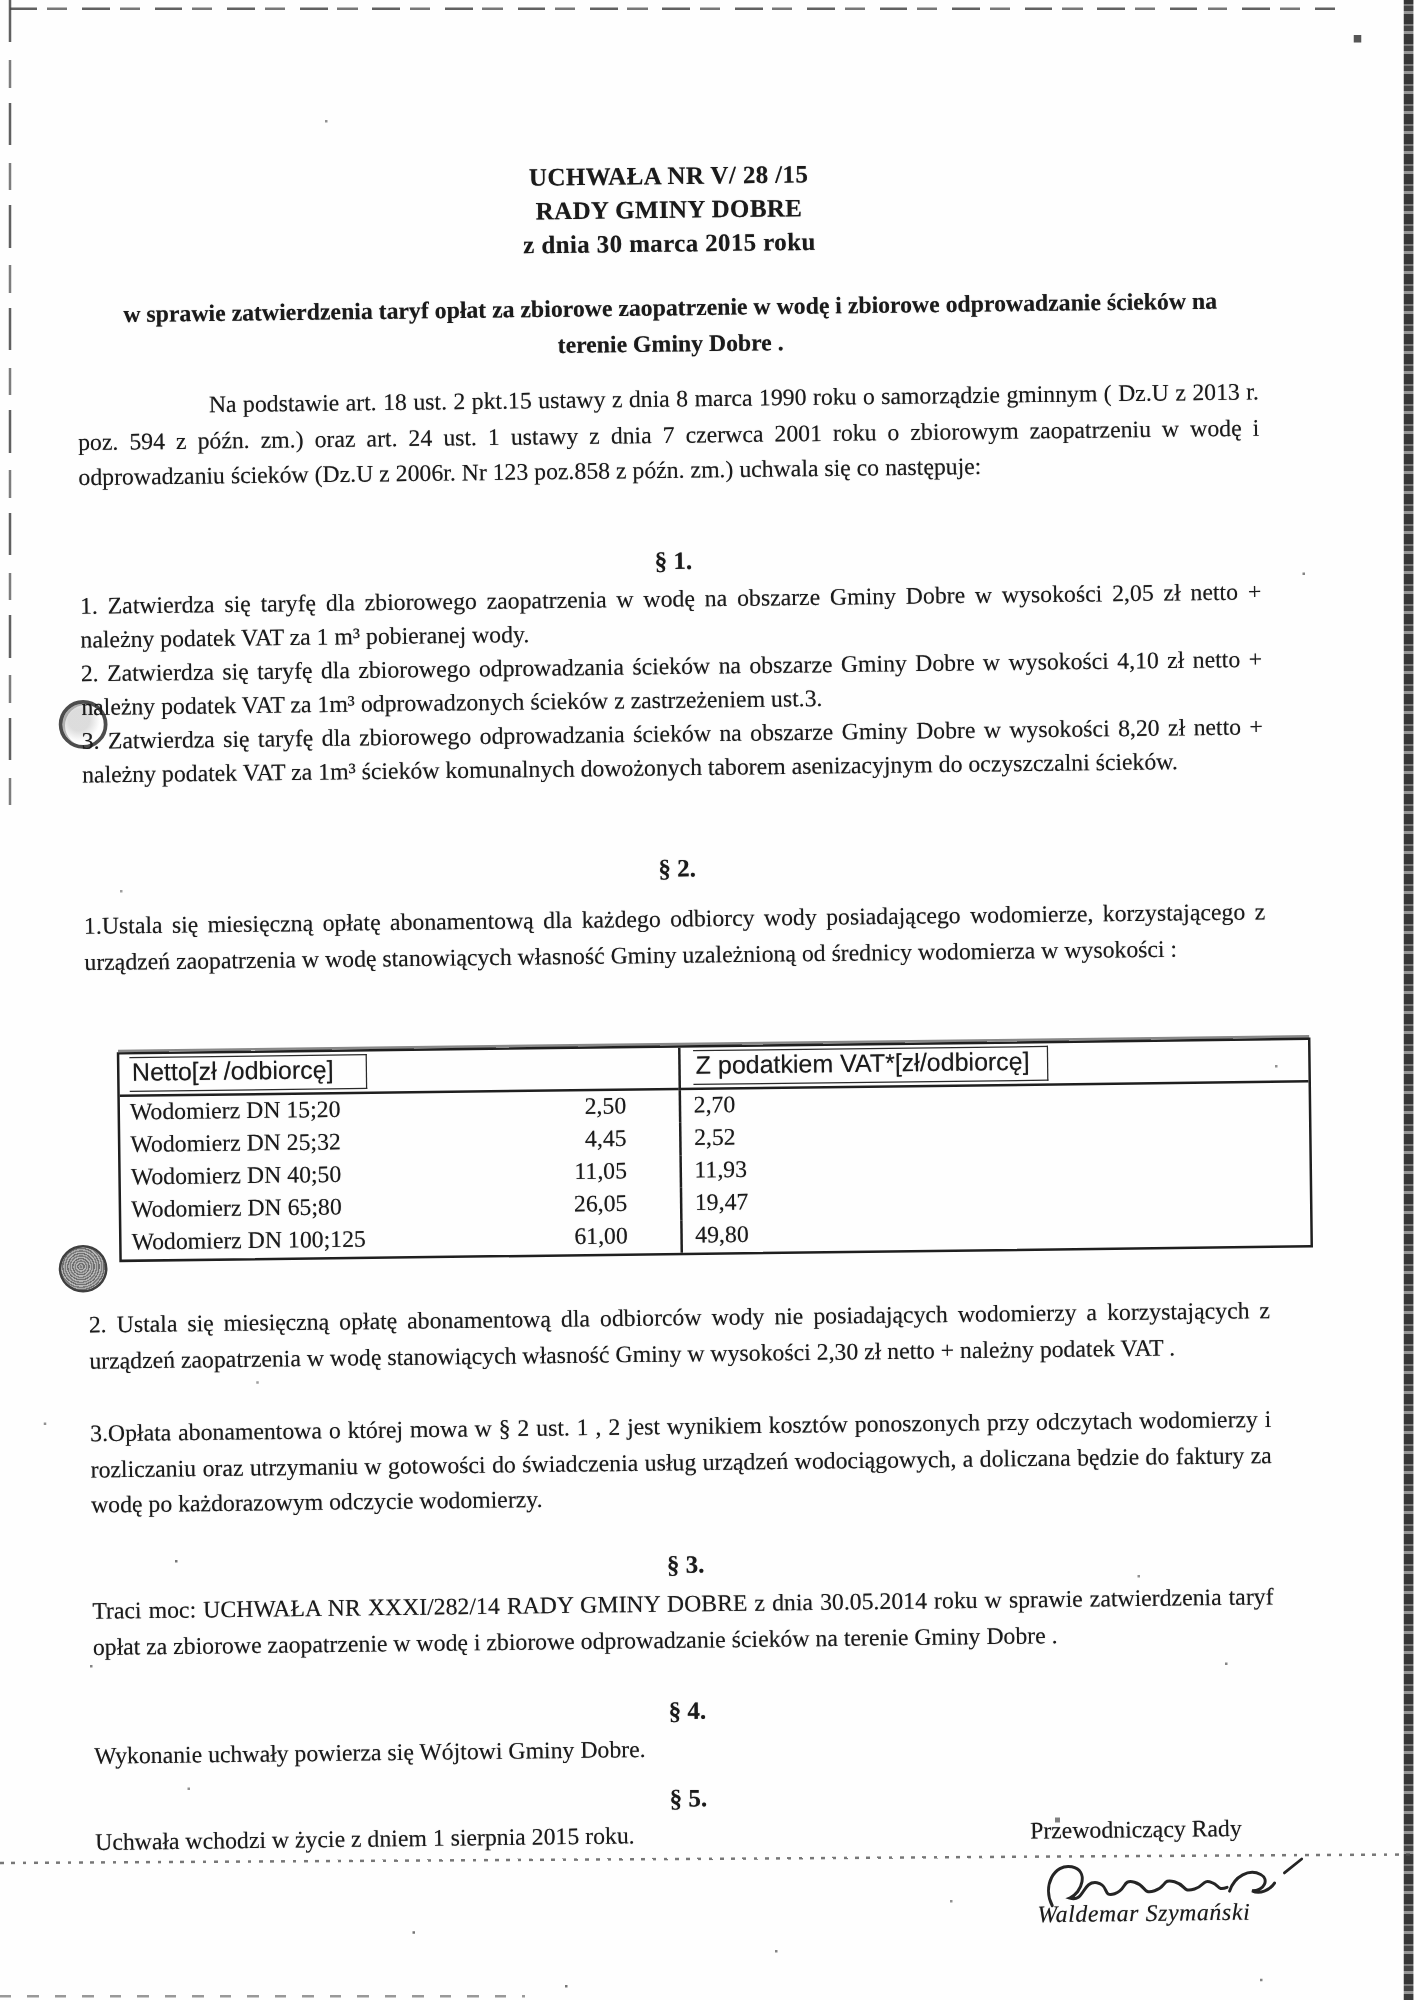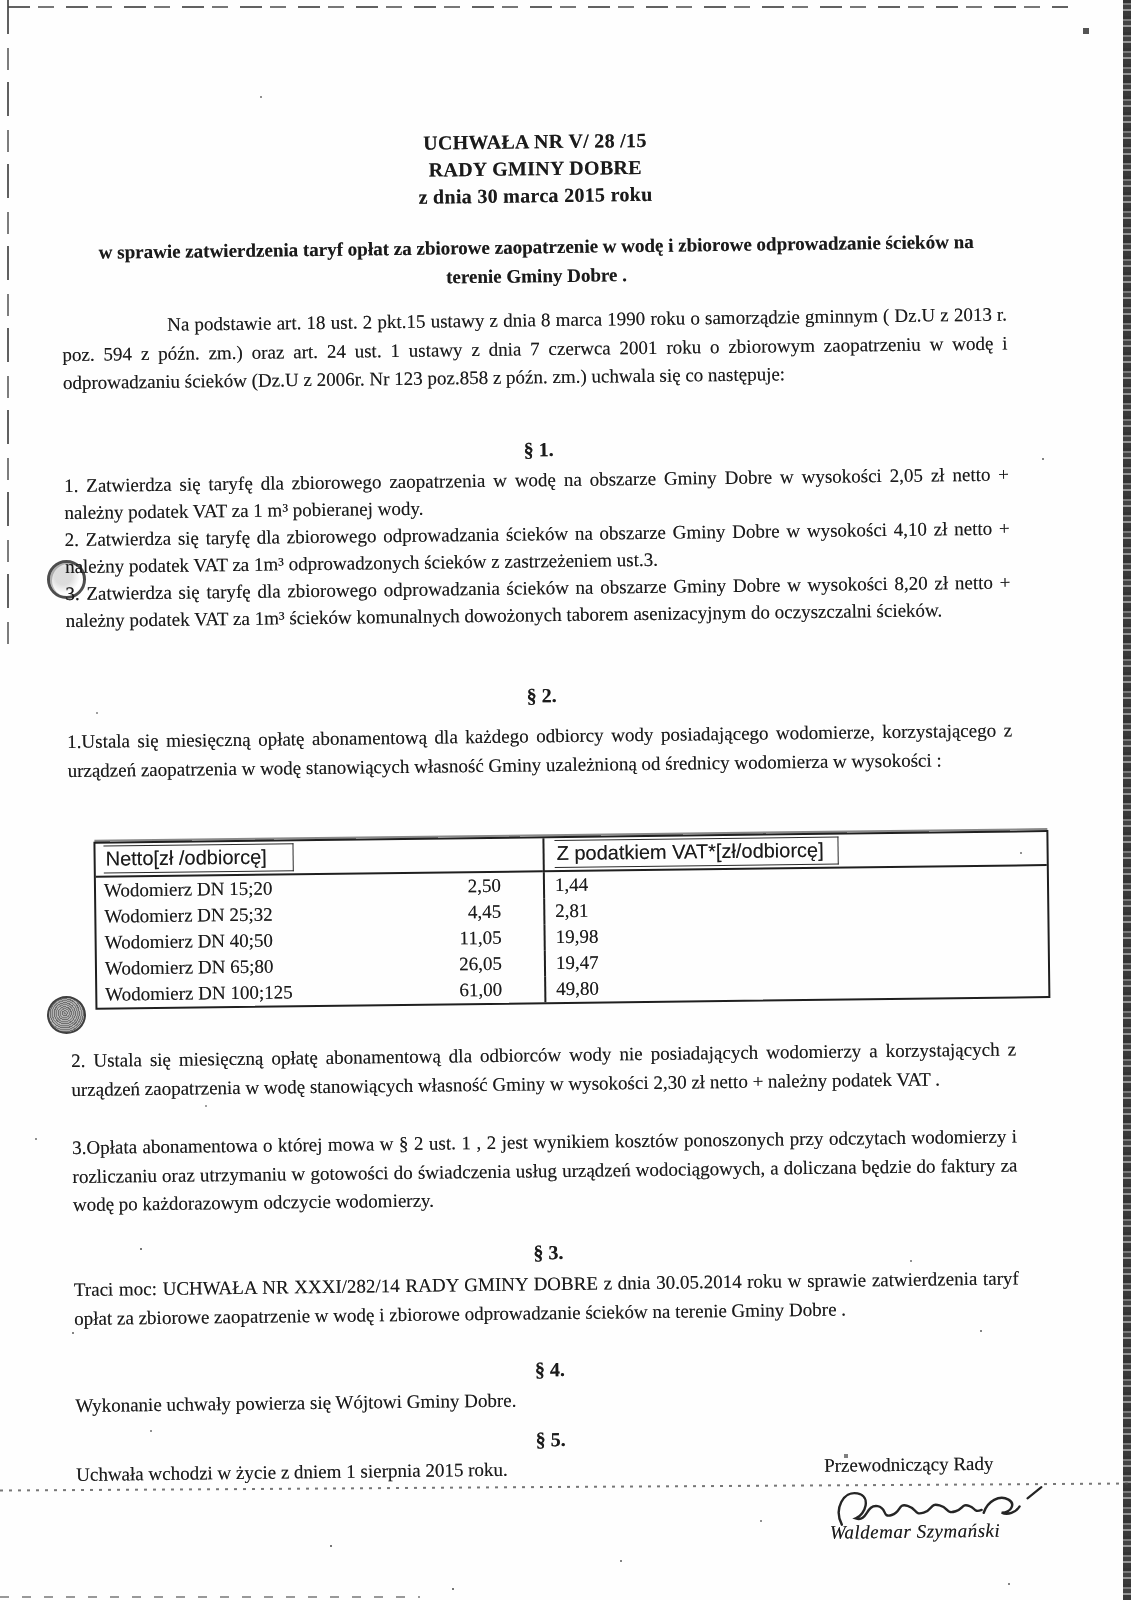--- a/index.html
+++ b/index.html
@@ -149,39 +149,39 @@
         <div class="tcell c2">
           <span class="hdrbox">Z podatkiem VAT*[zł/odbiorcę]</span>
         </div>
       </div>
       <div class="trow data">
         <div class="tcell c1">
             <span class="meter-label">Wodomierz DN 15;20</span>
             <span class="netto-value">2,50</span>
           </div>
         <div class="tcell c2">
-            <span>1,44</span>
+            <span>2,70</span>
           </div>
       </div>
       <div class="trow data">
         <div class="tcell c1">
             <span class="meter-label">Wodomierz DN 25;32</span>
             <span class="netto-value">4,45</span>
           </div>
         <div class="tcell c2">
-            <span>2,81</span>
+            <span>2,52</span>
           </div>
       </div>
       <div class="trow data">
         <div class="tcell c1">
             <span class="meter-label">Wodomierz DN 40;50</span>
             <span class="netto-value">11,05</span>
           </div>
         <div class="tcell c2">
-            <span>19,98</span>
+            <span>11,93</span>
           </div>
       </div>
       <div class="trow data">
         <div class="tcell c1">
             <span class="meter-label">Wodomierz DN 65;80</span>
             <span class="netto-value">26,05</span>
           </div>
         <div class="tcell c2">
             <span>19,47</span>
           </div>

